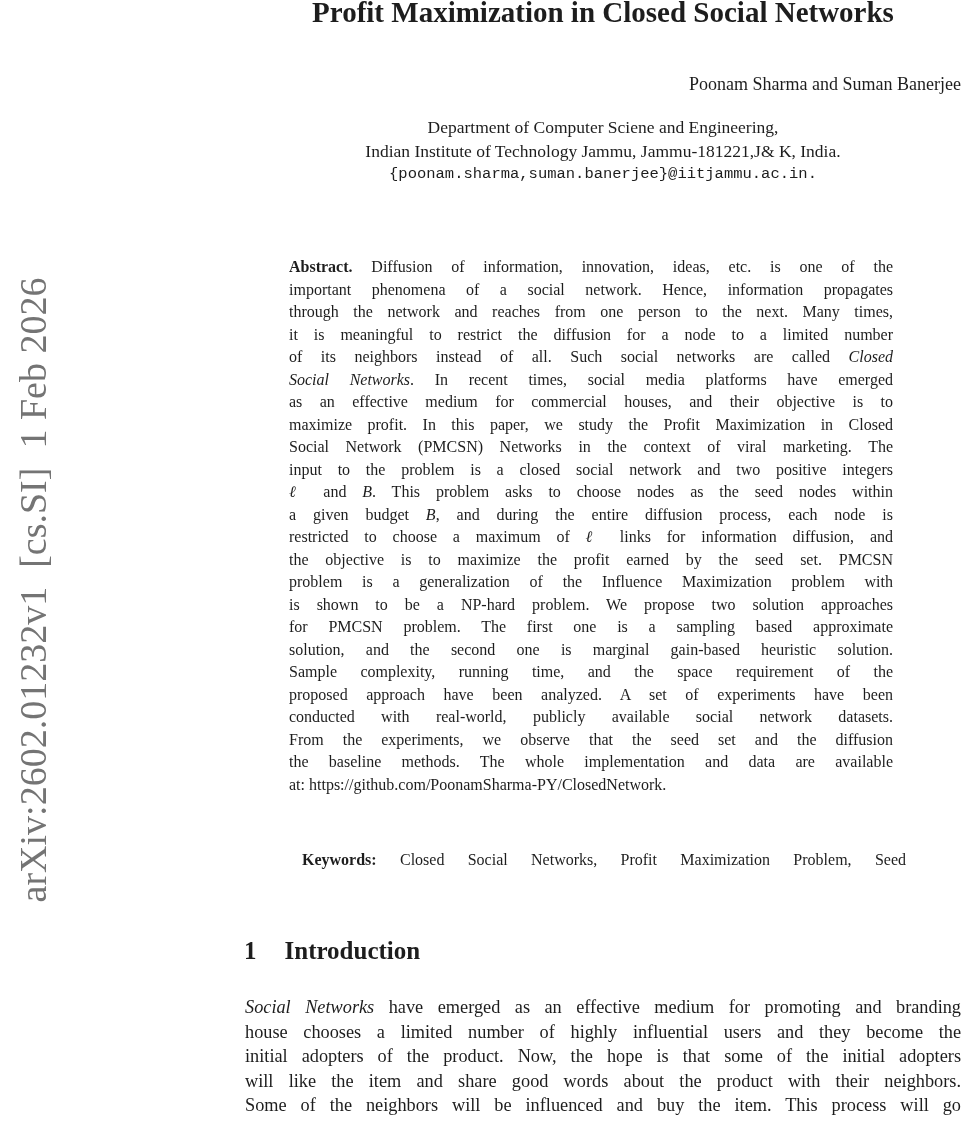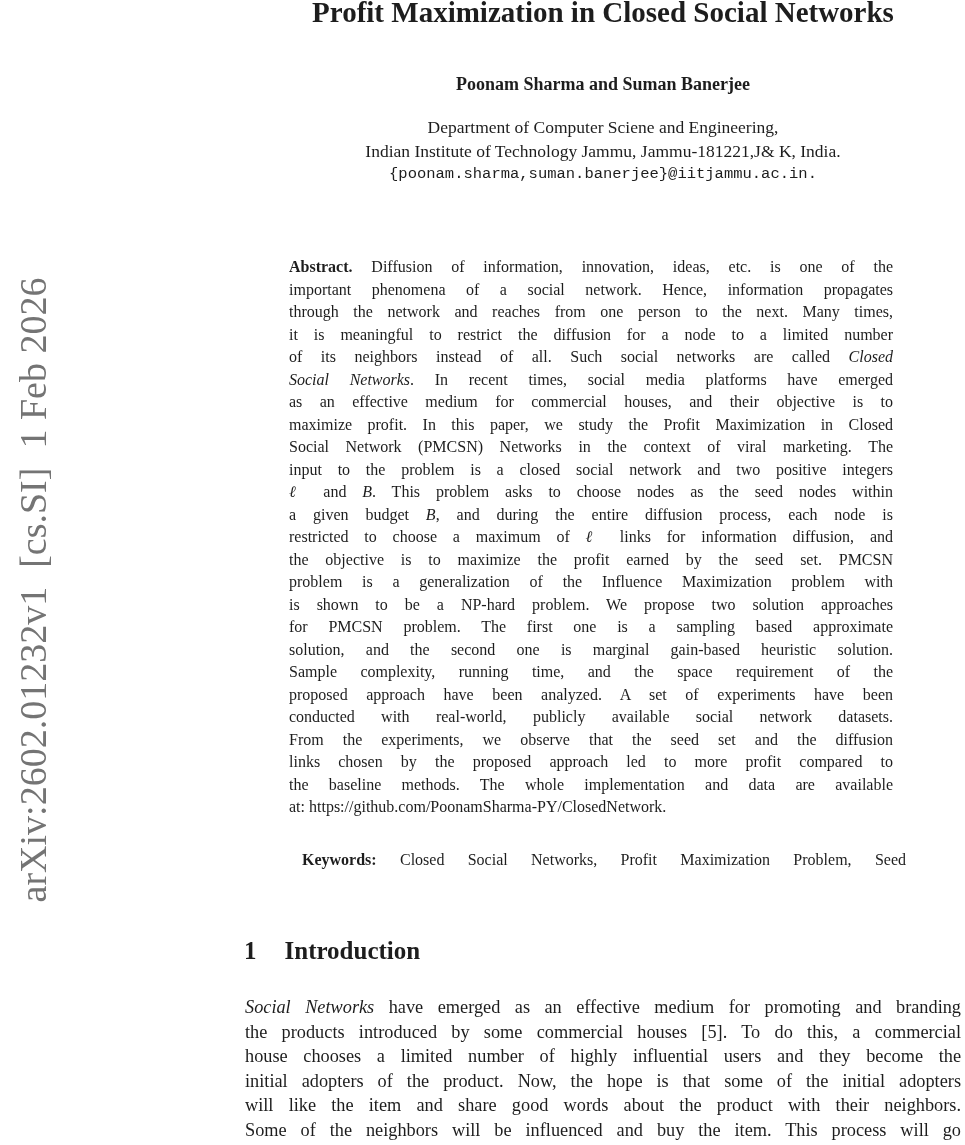--- a/index.html
+++ b/index.html
@@ -36,24 +36,23 @@
     font-size: 29px;
     line-height: 34px;
     font-weight: bold;
   }
 
   .authors {
     position: absolute;
     top: 73px;
     left: 245px;
     width: 716px;
-    text-align: center;
+    text-align: right;
     font-size: 18px;
     line-height: 23px;
-    font-weight: bold;
   }
 
   .affiliation {
     position: absolute;
     top: 116px;
     left: 245px;
     width: 716px;
     text-align: center;
     font-size: 17.5px;
     line-height: 23.5px;
@@ -144,35 +143,33 @@
       <div class="tline"><span>restricted to choose a maximum of </span><span class="st-i">ℓ</span><span> links for information diffusion, and</span></div>
       <div class="tline"><span>the objective is to maximize the profit earned by the seed set. PMCSN</span></div>
       <div class="tline"><span>problem is a generalization of the Influence Maximization problem with</span></div>
       <div class="tline"><span>is shown to be a NP-hard problem. We propose two solution approaches</span></div>
       <div class="tline"><span>for PMCSN problem. The first one is a sampling based approximate</span></div>
       <div class="tline"><span>solution, and the second one is marginal gain-based heuristic solution.</span></div>
       <div class="tline"><span>Sample complexity, running time, and the space requirement of the</span></div>
       <div class="tline"><span>proposed approach have been analyzed. A set of experiments have been</span></div>
       <div class="tline"><span>conducted with real-world, publicly available social network datasets.</span></div>
       <div class="tline"><span>From the experiments, we observe that the seed set and the diffusion</span></div>
-      <div class="tline"><span>links chosen by the proposed approach led to more profit compared to</span></div>
       <div class="tline"><span>the baseline methods. The whole implementation and data are available</span></div>
       <div class="tline noj"><span>at: https://github.com/PoonamSharma-PY/ClosedNetwork.</span></div>
     </div>
 
   <div class="keywords">
       <div class="tline"><span class="st-b">Keywords:</span><span> Closed Social Networks, Profit Maximization Problem, Seed</span></div>
     </div>
 
   <div class="section-heading">
     <span class="sec-num">1</span><span>Introduction</span>
   </div>
 
   <div class="intro">
       <div class="tline"><span class="st-i">Social Networks</span><span> have emerged as an effective medium for promoting and branding</span></div>
-      <div class="tline"><span>the products introduced by some commercial houses [5]. To do this, a commercial</span></div>
       <div class="tline"><span>house chooses a limited number of highly influential users and they become the</span></div>
       <div class="tline"><span>initial adopters of the product. Now, the hope is that some of the initial adopters</span></div>
       <div class="tline"><span>will like the item and share good words about the product with their neighbors.</span></div>
       <div class="tline"><span>Some of the neighbors will be influenced and buy the item. This process will go</span></div>
     </div>
 
 </div>
 
 </body></html>

